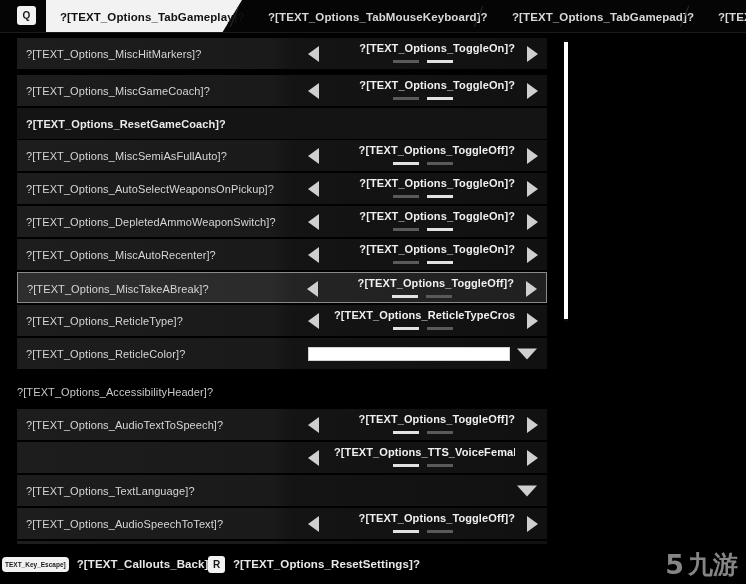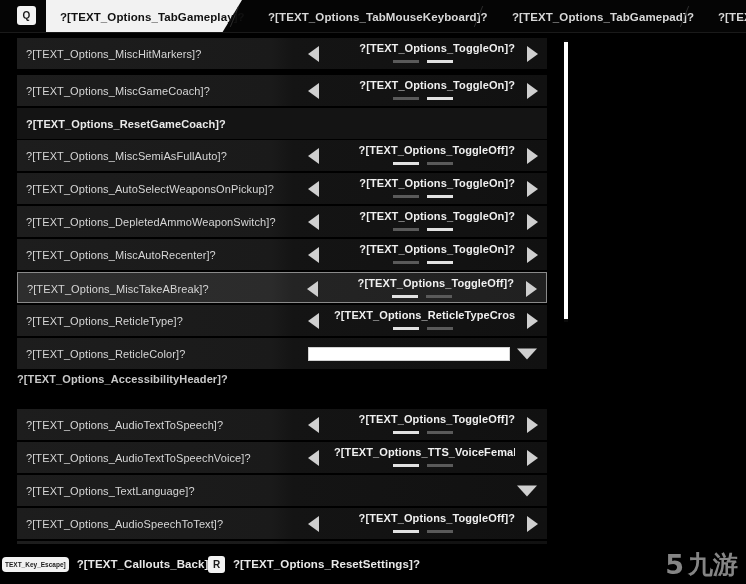--- a/index.html
+++ b/index.html
@@ -443,39 +443,38 @@
           </div>
         </div>
       </div>
     </div>
     <div class="row" style="top: 302px;">
       <div class="row-bg"></div>
       <div class="row-label">?[TEXT_Options_ReticleColor]?</div>
       <div class="swatch" style="background: rgb(255, 255, 255);"></div>
       <div class="chevron"></div>
     </div>
-    <div class="section-header" style="top: 333px; font-weight: bold;">?[TEXT_Options_AccessibilityHeader]?</div>
+    <div class="section-header" style="top: 346px;">?[TEXT_Options_AccessibilityHeader]?</div>
     <div class="row" style="top: 373px;">
       <div class="row-bg"></div>
       <div class="row-label">?[TEXT_Options_AudioTextToSpeech]?</div>
       <div class="stepper">
         <div class="arrow arrow-left"></div>
         <div class="arrow arrow-right"></div>
         <div class="value-wrap">
           <div class="value-text">?[TEXT_Options_ToggleOff]?</div>
           <div class="dashes">
             <div class="dash on"></div>
             <div class="dash"></div>
           </div>
         </div>
       </div>
     </div>
     <div class="row" style="top: 406px;">
       <div class="row-bg"></div>
-      <div class="row-label">?[TEXT_Options_AudioTextToSpeechVoice]?</div>
       <div class="stepper">
         <div class="arrow arrow-left"></div>
         <div class="arrow arrow-right"></div>
         <div class="value-wrap">
           <div class="value-text clip">?[TEXT_Options_TTS_VoiceFemale]?</div>
           <div class="dashes">
             <div class="dash on"></div>
             <div class="dash"></div>
           </div>
         </div>

